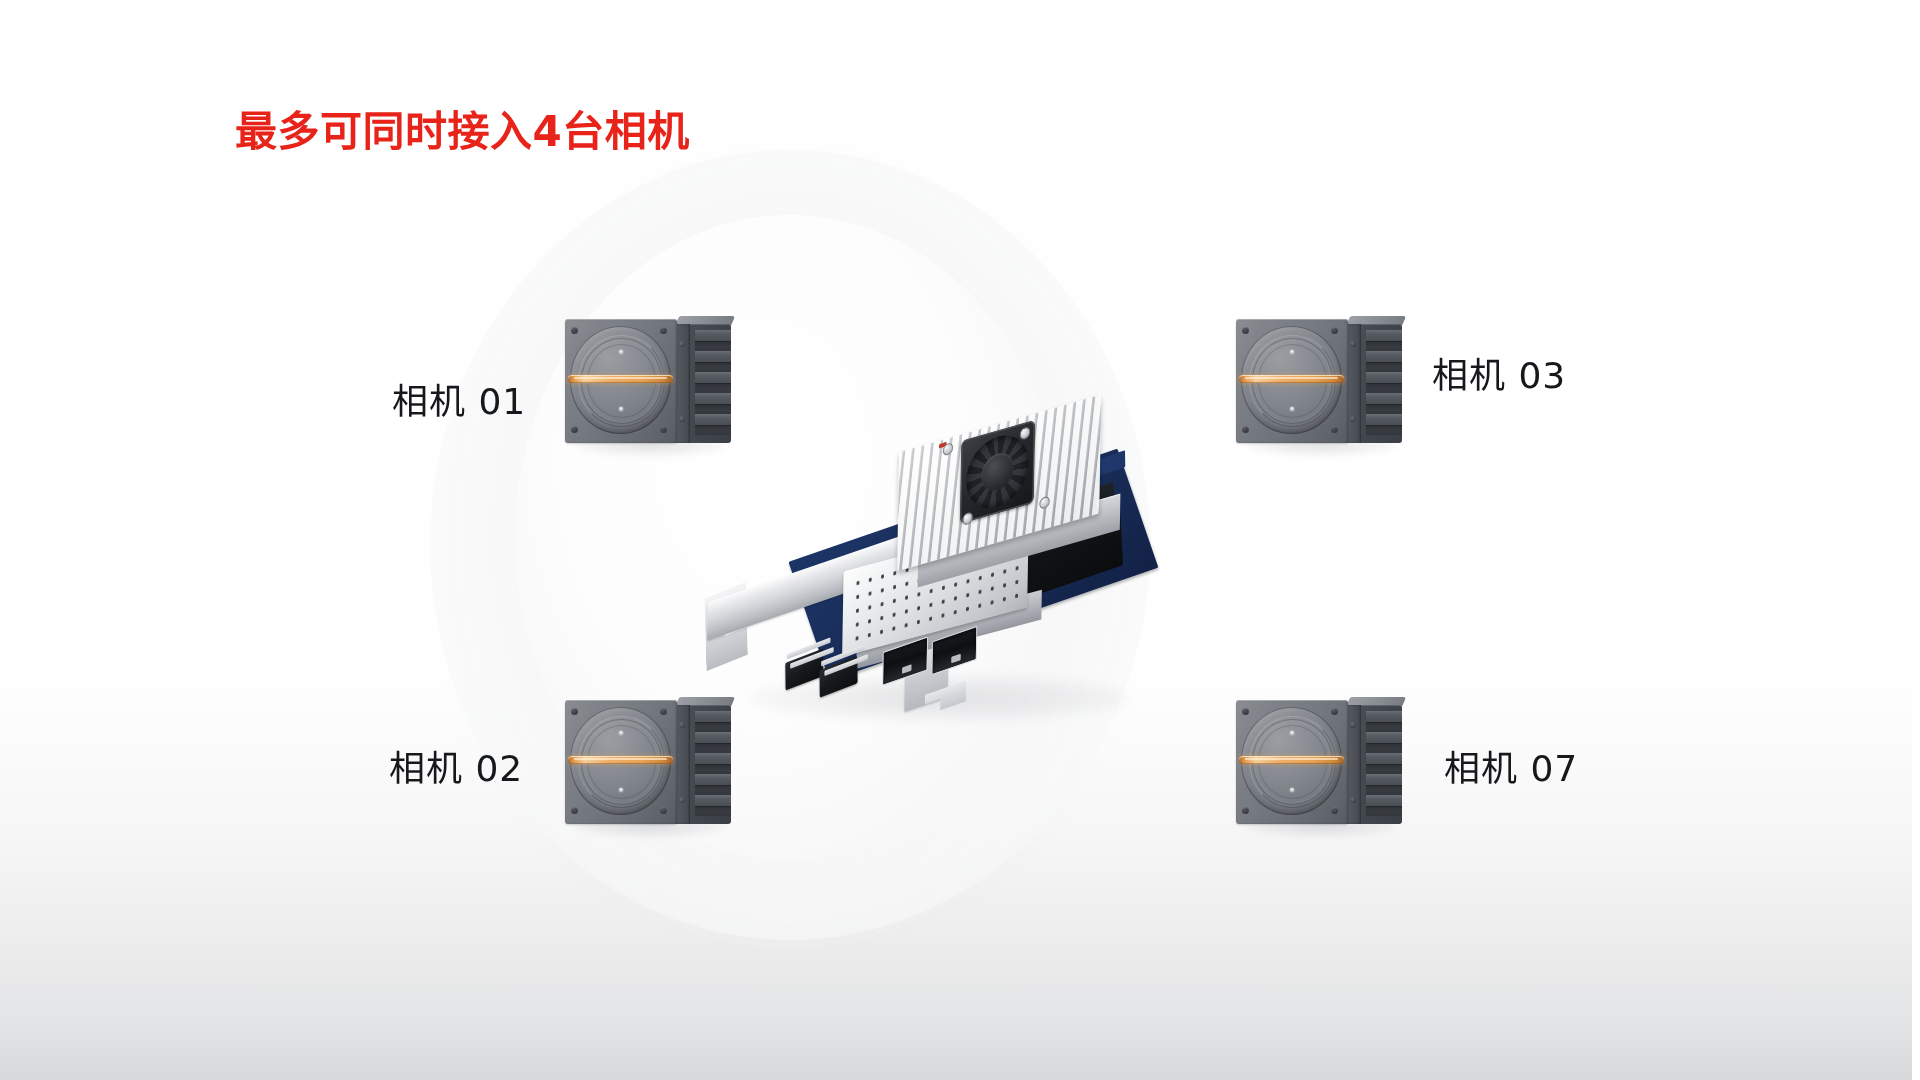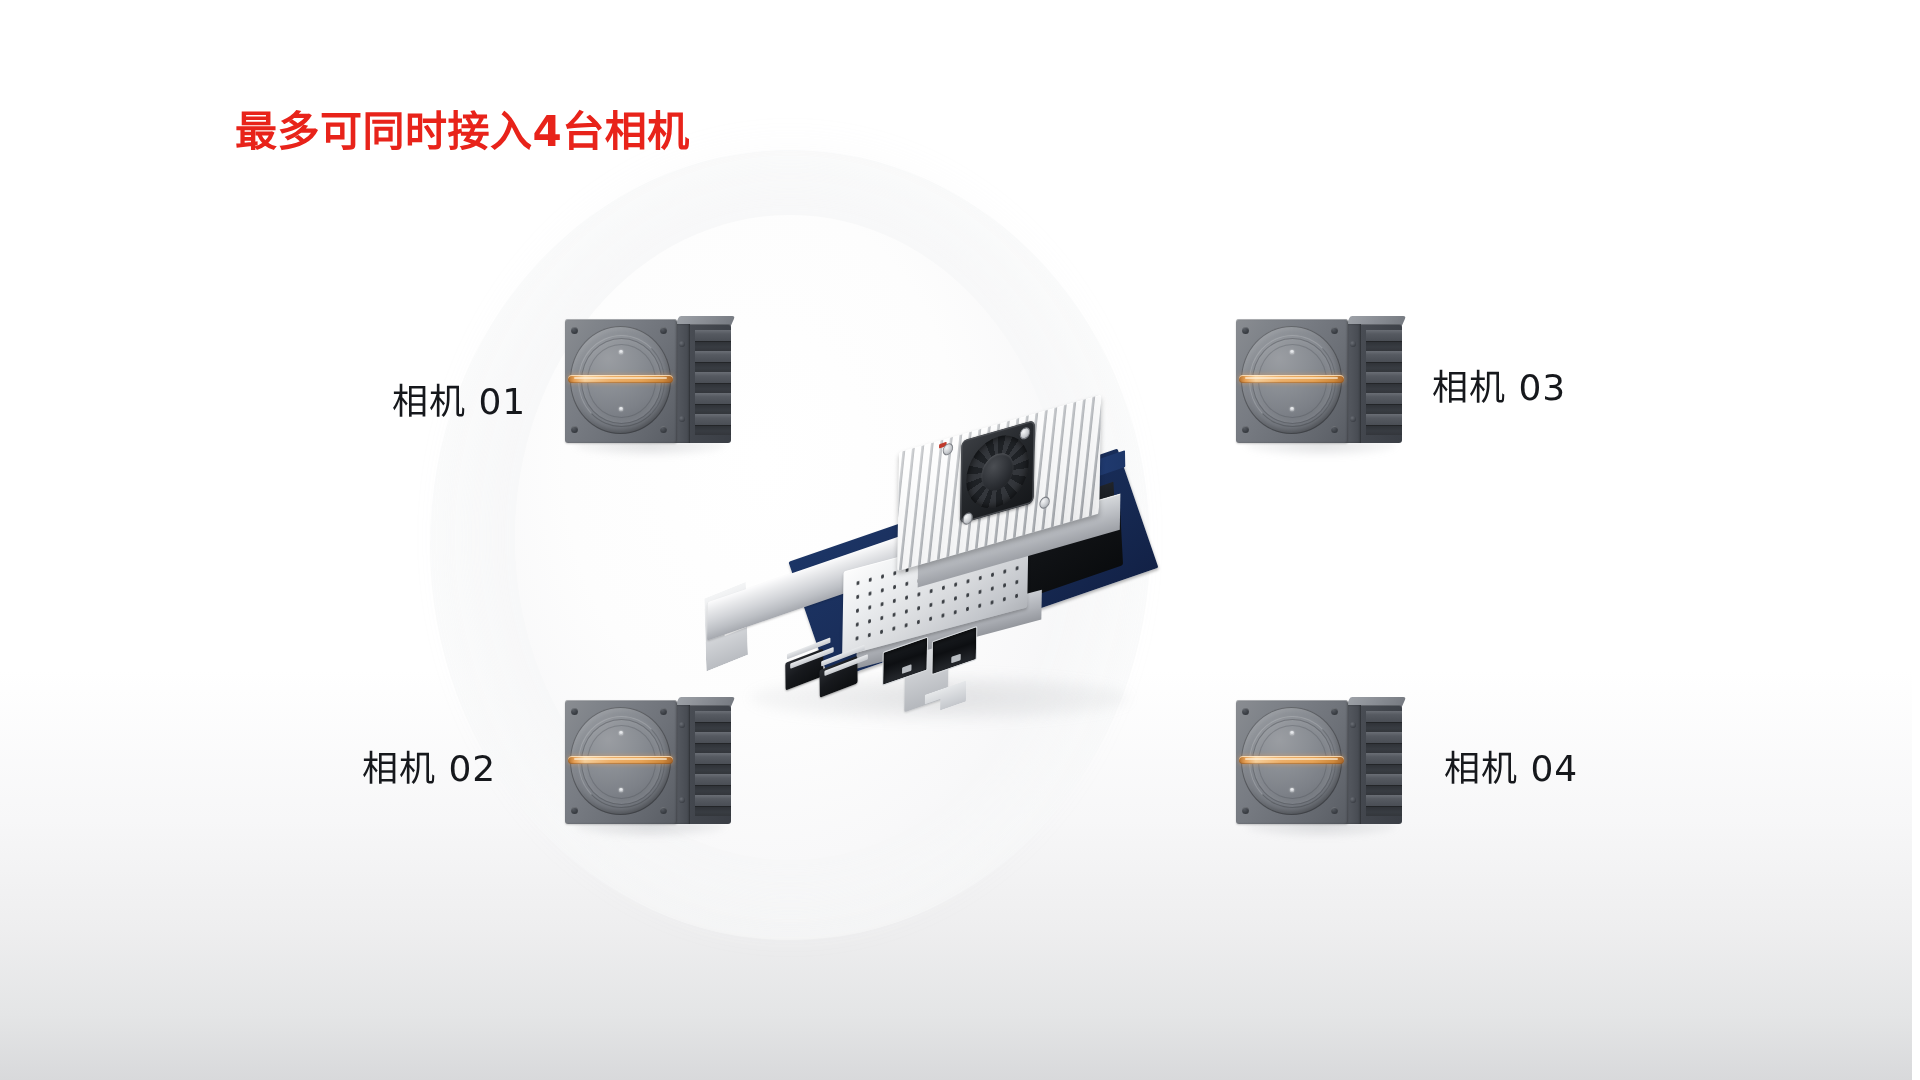--- a/index.html
+++ b/index.html
@@ -81,22 +81,22 @@
   .cam-label {
     position: absolute;
     font-size: 36px;
     color: #16181c;
     white-space: nowrap;
     letter-spacing: 1px;
     z-index: 6;
     font-family: "DejaVu Sans", "Liberation Sans", sans-serif;
   }
   .lbl-01 { left: 392px; top: 372px; }
-  .lbl-02 { left: 362px; top: 739px; }
-  .lbl-03 { left: 1432px; top: 358px; text-align: center; }
+  .lbl-02 { left: 389px; top: 739px; }
+  .lbl-03 { left: 1432px; top: 346px; text-align: center; }
   .lbl-04 { left: 1444px; top: 739px; }
 
   
   .camera {
     position: absolute;
     width: 172px;
     height: 130px;
     z-index: 5;
   }
   .cam-1 { left: 565px; top: 316px; }
@@ -837,15 +837,15 @@
       <div class="fan-screw fs-1"></div>
       <div class="fan-screw fs-2"></div>
       <div class="fan-screw fs-3"></div>
       <div class="fan-screw fs-4"></div>
     </div>
   </div>
 
   <div class="cam-label lbl-01">相机 01</div>
   <div class="cam-label lbl-02">相机 02</div>
   <div class="cam-label lbl-03">相机 03</div>
-  <div class="cam-label lbl-04">相机 04</div>
+  <div class="cam-label lbl-04">相机 07</div>
 
 </div>
 
 </body></html>

